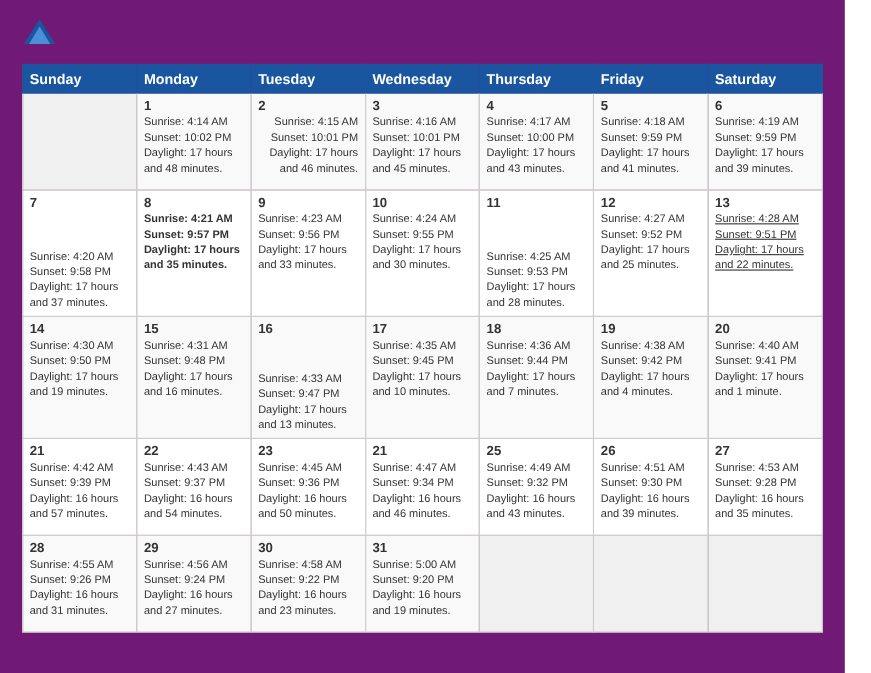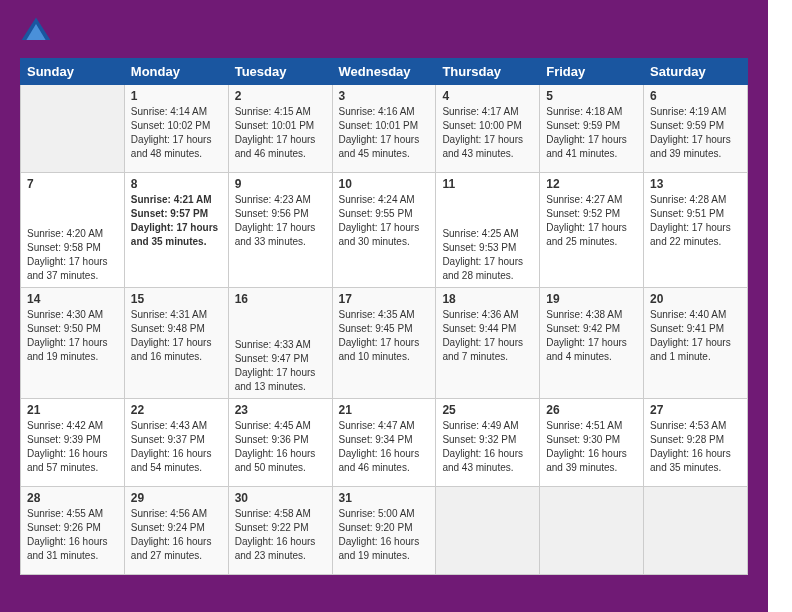--- a/index.html
+++ b/index.html
@@ -141,21 +141,21 @@
           <td class="empty-cell"></td>
           <td>
             <span class="day-num">1</span>
             <div class="day-info" style="white-space: pre-line;">Sunrise: 4:14 AM
 Sunset: 10:02 PM
 Daylight: 17 hours
 and 48 minutes.</div>
           </td>
           <td>
             <span class="day-num">2</span>
-            <div class="day-info" style="white-space: pre-line;">Sunrise: 4:15 AM
+            <div class="day-info" style="white-space: pre-line; text-align: right;">Sunrise: 4:15 AM
 Sunset: 10:01 PM
 Daylight: 17 hours
 and 46 minutes.</div>
           </td>
           <td>
             <span class="day-num">3</span>
             <div class="day-info" style="white-space: pre-line;">Sunrise: 4:16 AM
 Sunset: 10:01 PM
 Daylight: 17 hours
 and 45 minutes.</div>
@@ -220,21 +220,21 @@
           </td>
           <td>
             <span class="day-num">12</span>
             <div class="day-info" style="white-space: pre-line;">Sunrise: 4:27 AM
 Sunset: 9:52 PM
 Daylight: 17 hours
 and 25 minutes.</div>
           </td>
           <td>
             <span class="day-num">13</span>
-            <div class="day-info" style="white-space: pre-line;">Sunrise: 4:28 AM
+            <div class="day-info" style="white-space: pre-line; text-decoration: underline;">Sunrise: 4:28 AM
 Sunset: 9:51 PM
 Daylight: 17 hours
 and 22 minutes.</div>
           </td>
         </tr>
         <tr>
           <td>
             <span class="day-num">14</span>
             <div class="day-info" style="white-space: pre-line;">Sunrise: 4:30 AM
 Sunset: 9:50 PM

